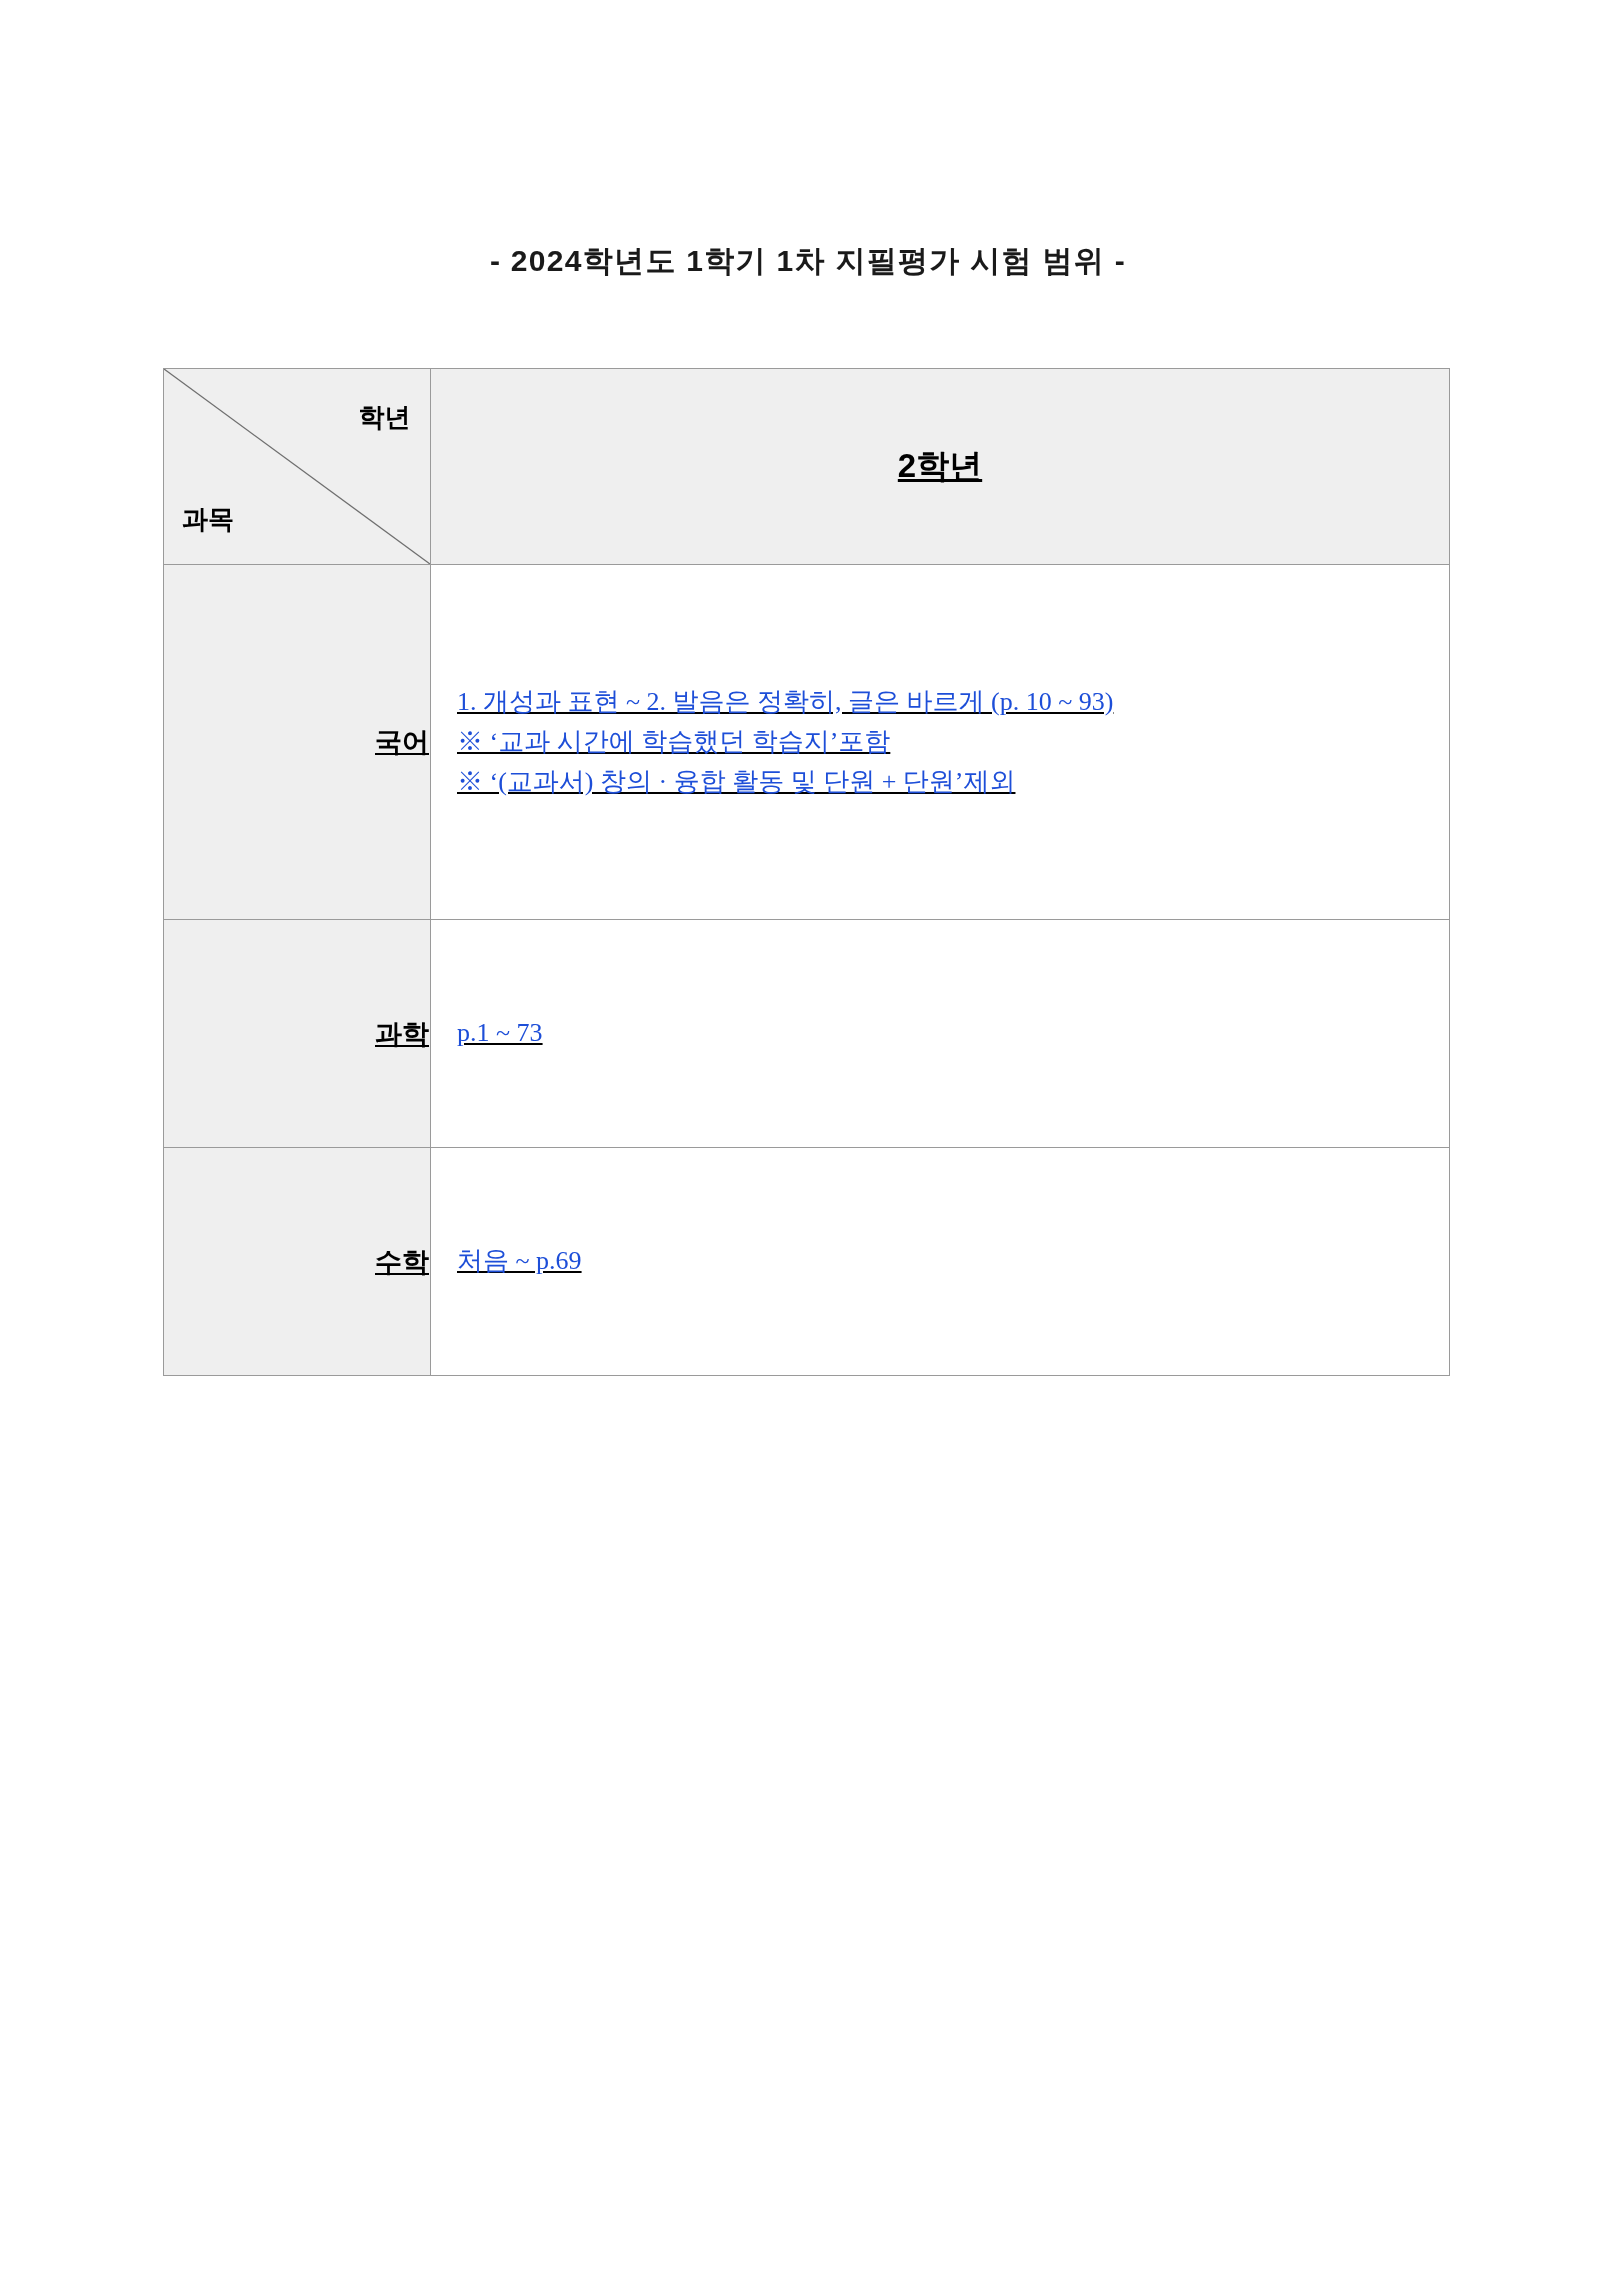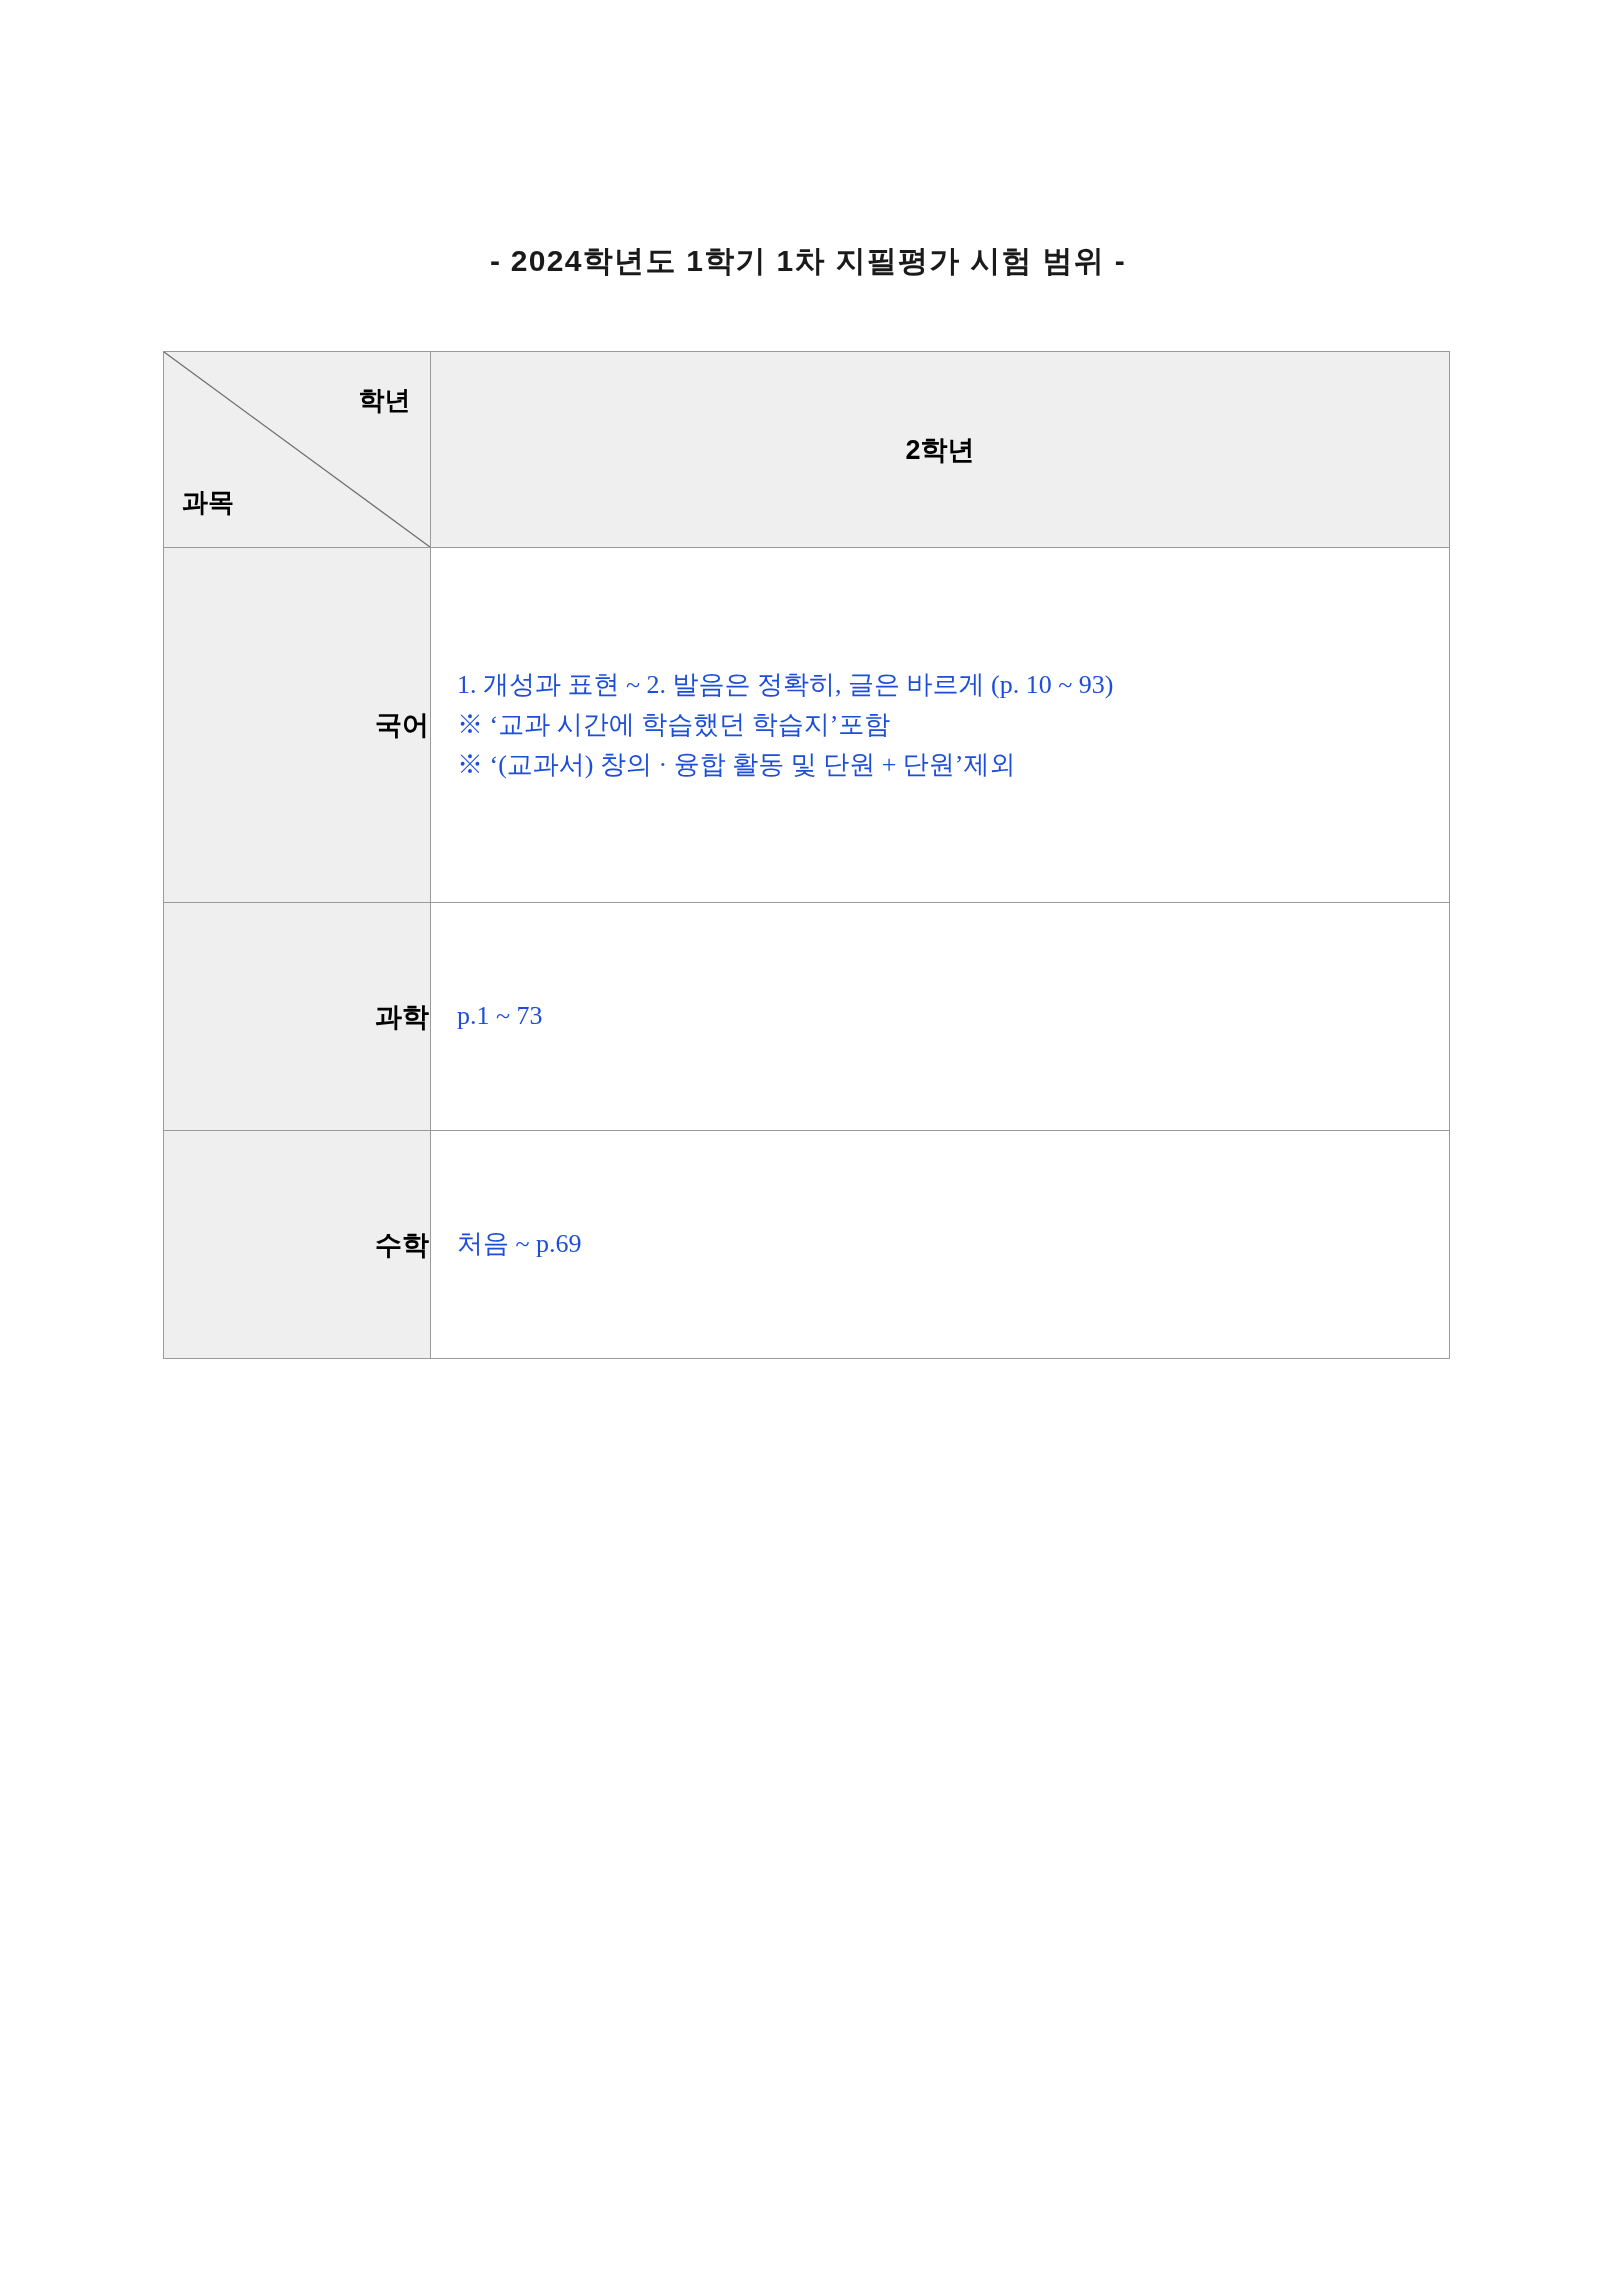--- a/index.html
+++ b/index.html
@@ -28,23 +28,24 @@
     width: 1616px;
     text-align: center;
     font-family: "Liberation Sans", sans-serif;
     font-size: 30px;
     font-weight: bold;
     letter-spacing: 1.3px;
     color: #1a1a1a;
   }
   .table-wrap {
     position: absolute;
-    top: 351px;
+    top: 368px;
     left: 163px;
     width: 1287px;
+    text-decoration: underline;
   }
   table.exam {
     border-collapse: collapse;
     width: 100%;
     table-layout: fixed;
   }
   table.exam td {
     border: 1.3px solid #9a9a9a;
     vertical-align: middle;
     box-sizing: border-box;
@@ -84,21 +85,21 @@
     left: 18px;
     font-family: "Liberation Sans", sans-serif;
     font-size: 26px;
     font-weight: bold;
     text-align: center;
   }
   .hdr-grade-title {
     background: #efefef;
     text-align: center;
     font-family: "Liberation Sans", sans-serif;
-    font-size: 27px;
+    font-size: 33px;
     font-weight: bold;
   }
   .subject-cell {
     background: #efefef;
     text-align: right;
     font-family: "Liberation Sans", sans-serif;
     font-size: 27px;
     font-weight: bold;
   }
   .content-cell {

